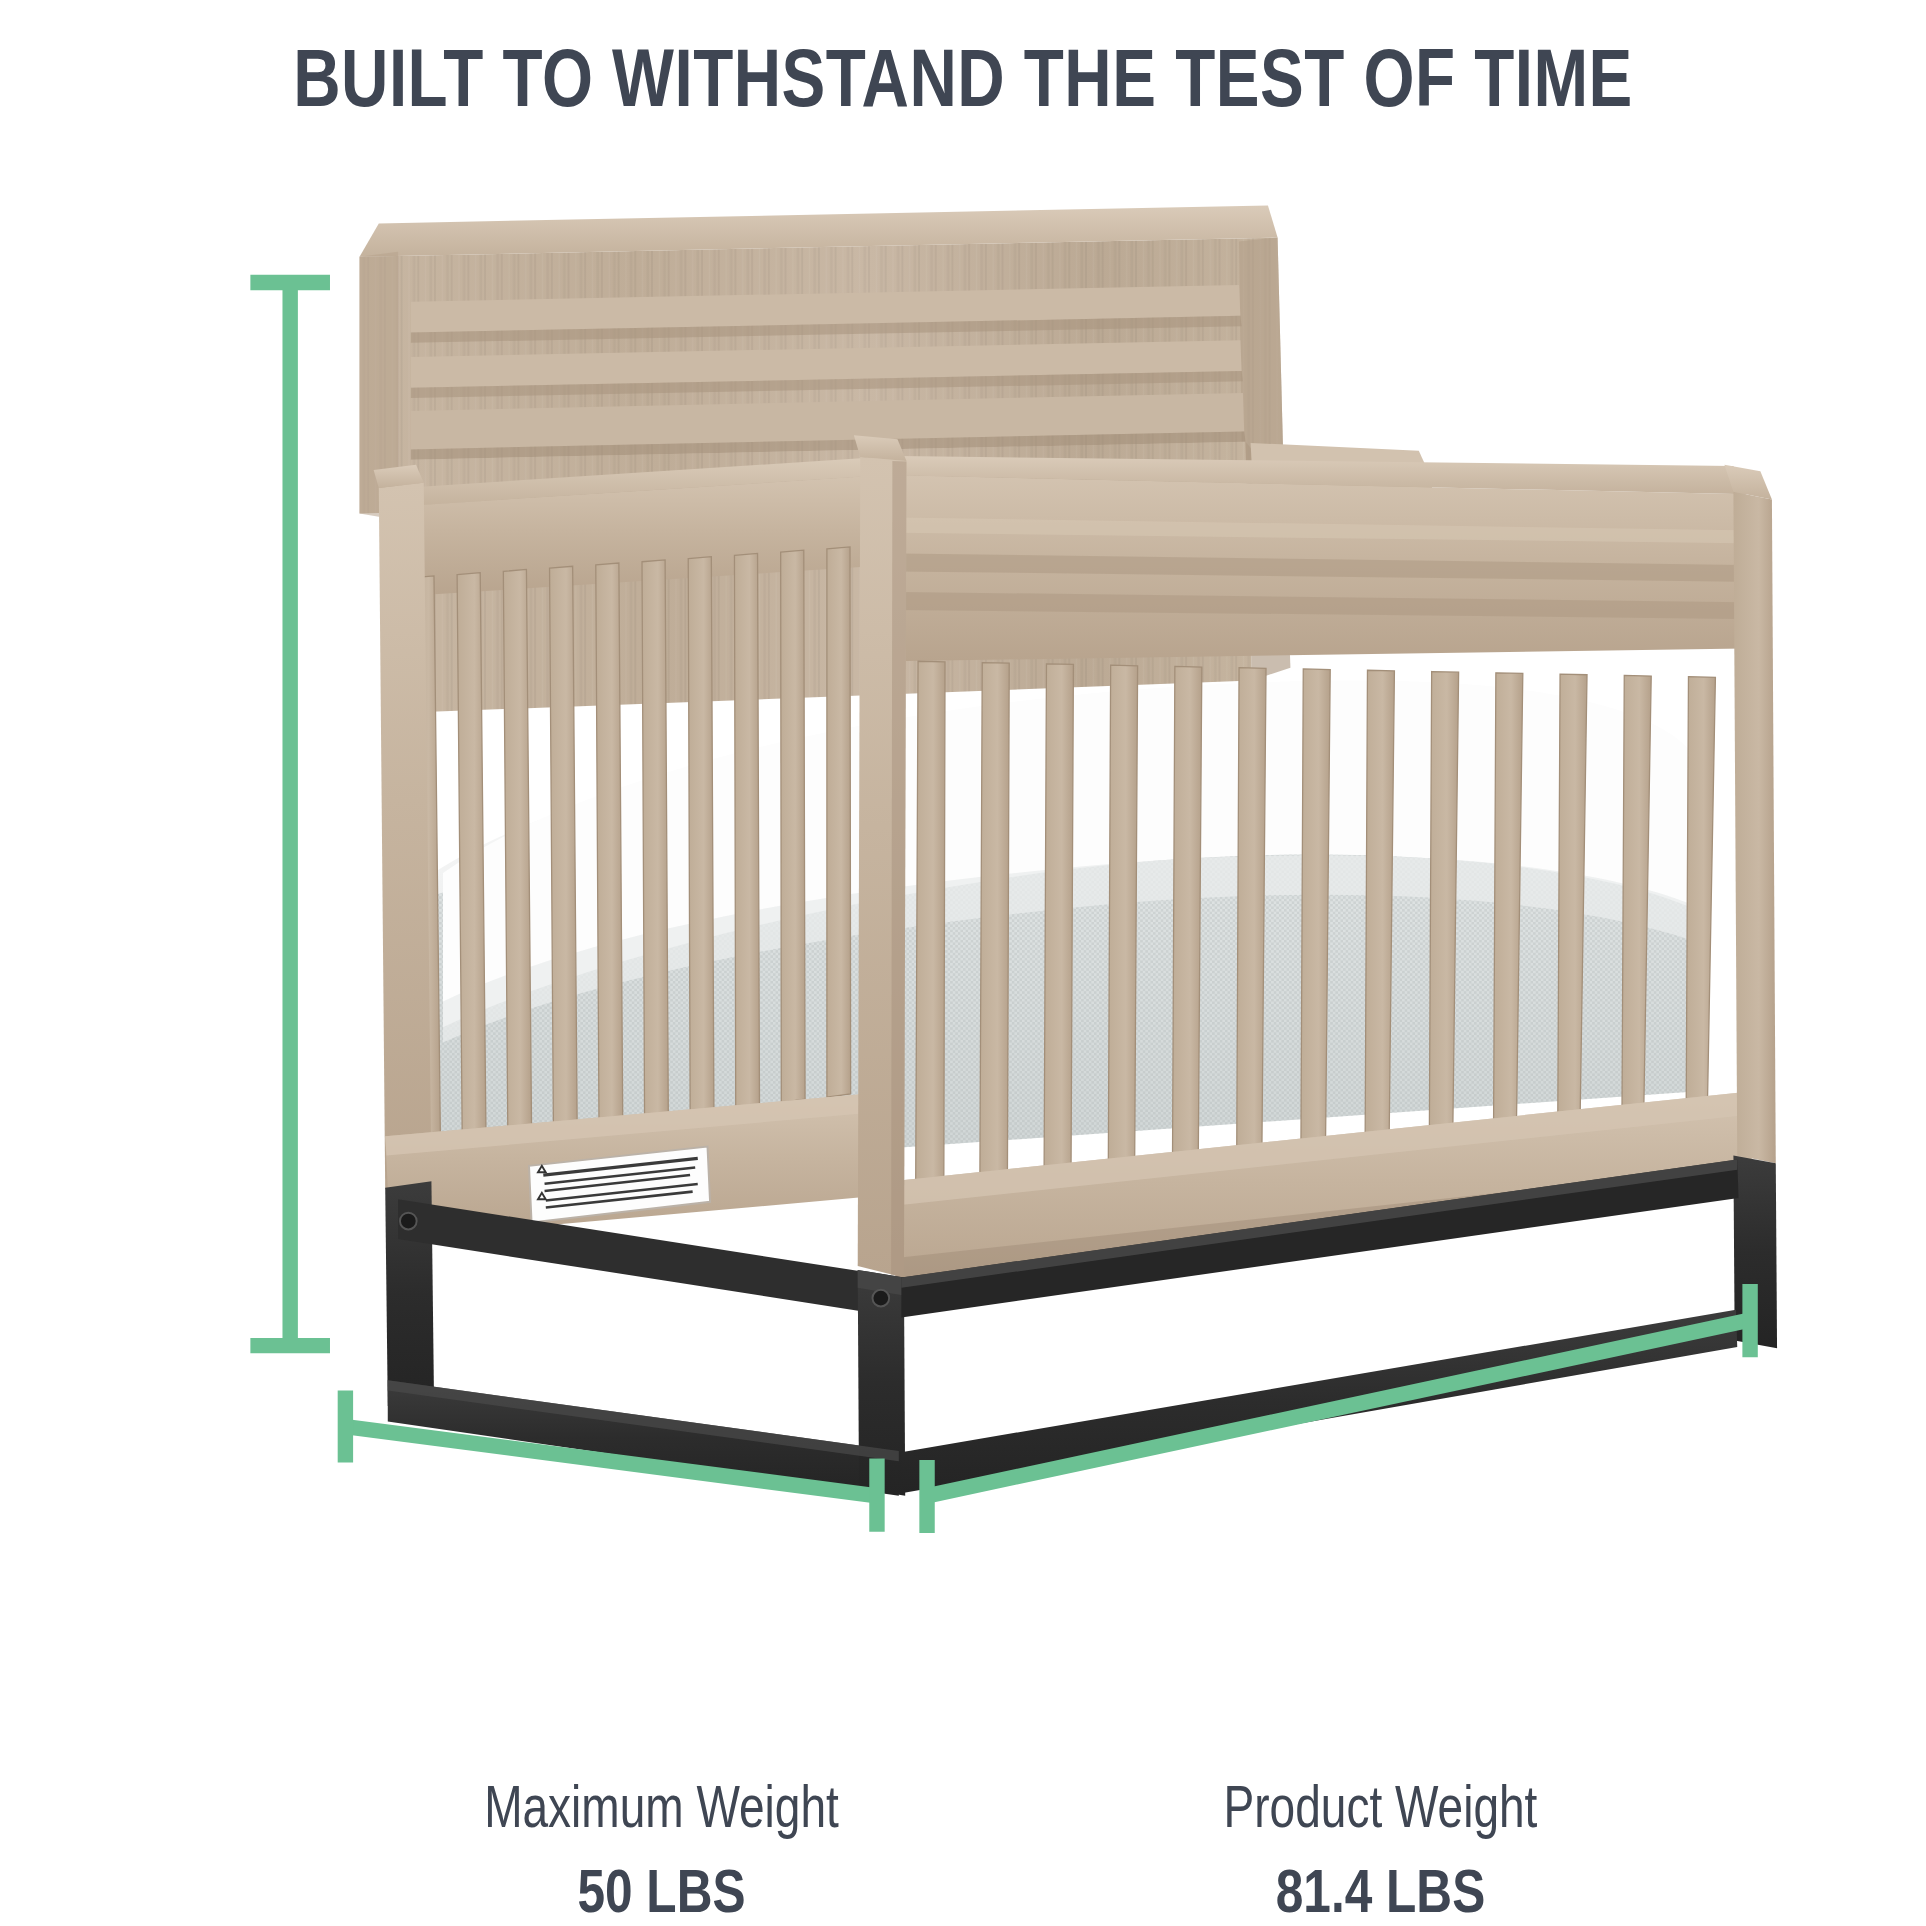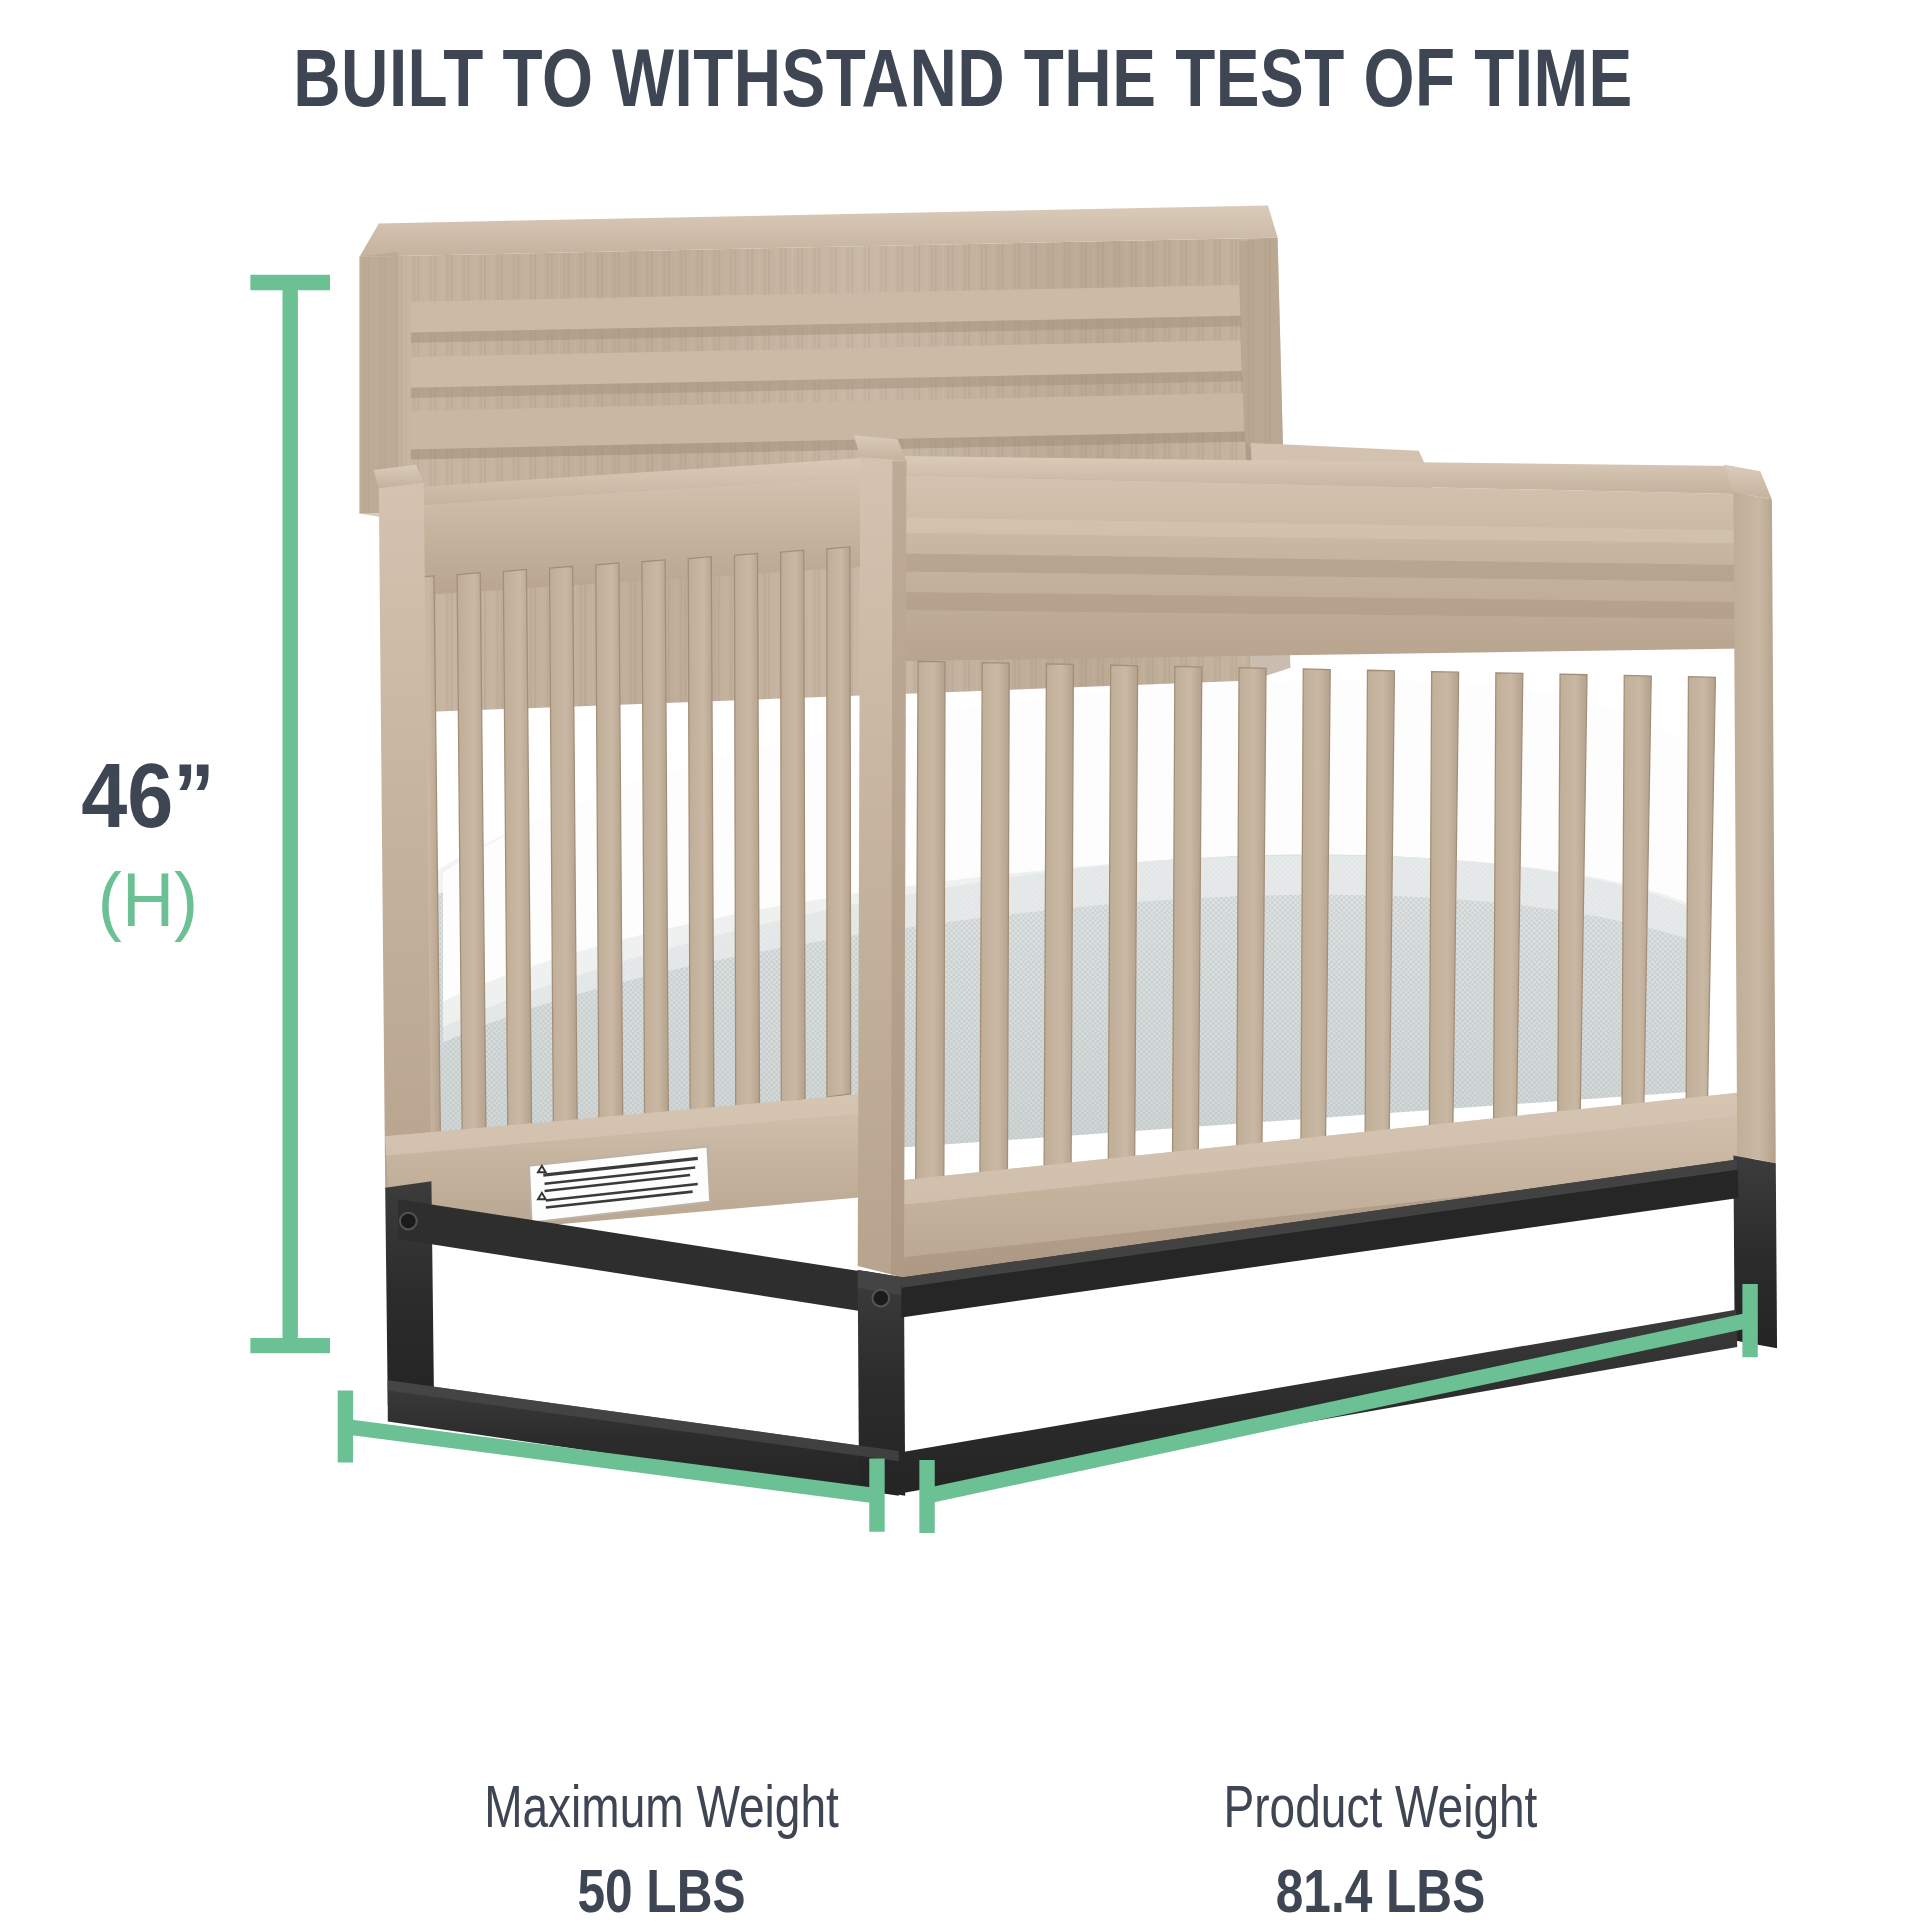--- a/index.html
+++ b/index.html
@@ -286,24 +286,20 @@
       </g>
 
       <g>
         <line x1="1444" y1="2330" x2="2726" y2="2056"></line>
         <line x1="1444" y1="2274" x2="1444" y2="2388"></line>
         <line x1="2726" y1="2000" x2="2726" y2="2114"></line>
       </g>
     </g>
   </svg>
 
-  <div class="dimlabel" style="left:39px; top:751px; width:218px;">
-    <div class="dimnum">46”</div>
-    <div class="dimunit">(H)</div>
-  </div>
 
 
 
   <div class="weightblock" style="left:347px; top:1778px; width:629px;">
     <div class="wtitle">Maximum Weight</div>
     <div class="wvalue">50 LBS</div>
   </div>
 
   <div class="weightblock" style="left:1066px; top:1778px; width:629px;">
     <div class="wtitle">Product Weight</div>

